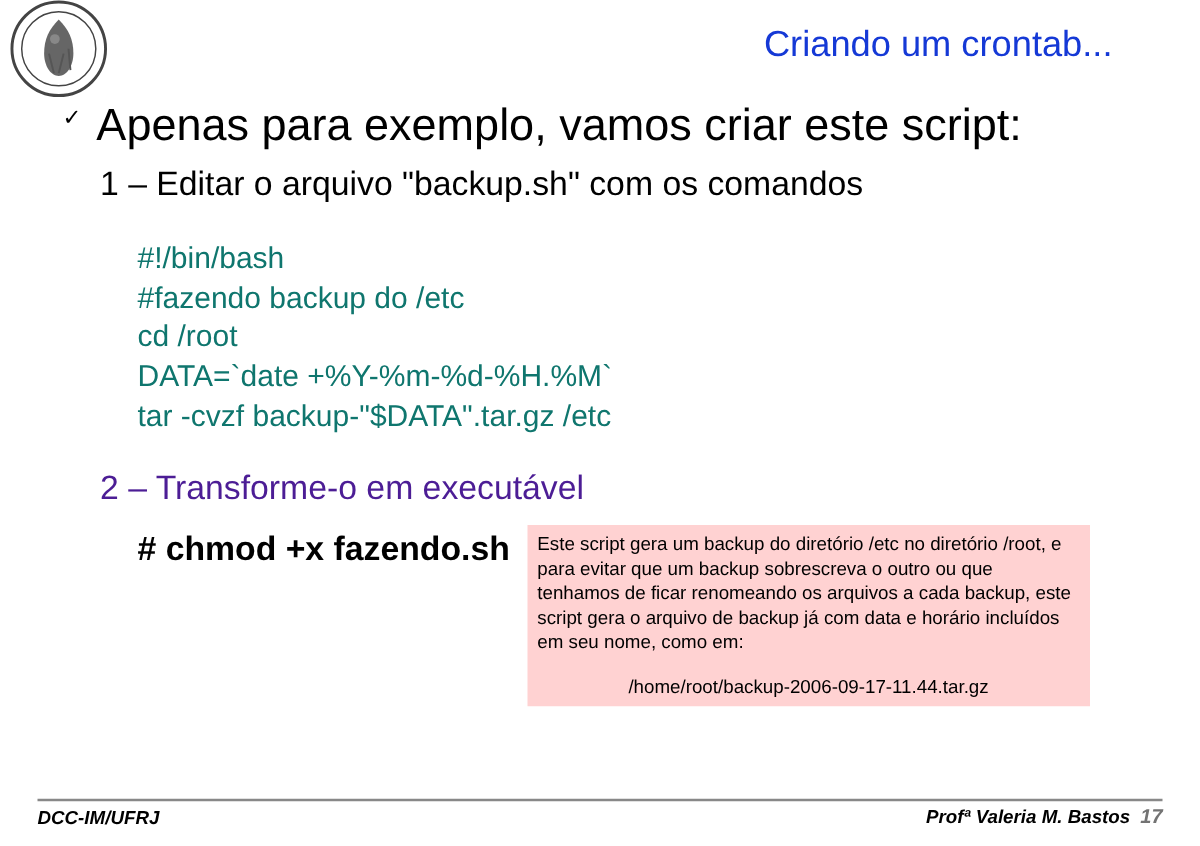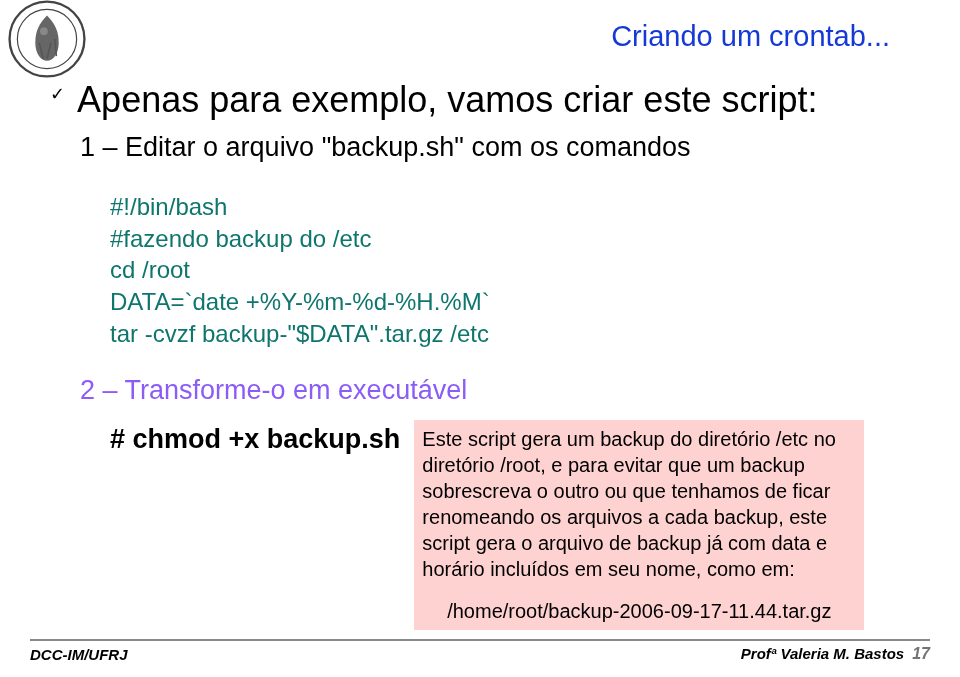--- a/index.html
+++ b/index.html
@@ -52,39 +52,39 @@
     margin-left: 60px;
     margin-top: 26px;
     font-size: 24px;
     line-height: 1.32;
     color: #0f766e;
   }
   .step2 {
     margin-left: 30px;
     margin-top: 26px;
     font-size: 27px;
-    color: #8b5cf6;
+    color: #4c1d95;
   }
   .cmd-row {
     display: flex;
     align-items: flex-start;
     margin-top: 18px;
     margin-left: 60px;
   }
   .cmd {
     font-size: 27px;
     font-weight: bold;
     color: #000;
     white-space: nowrap;
     margin-right: 14px;
   }
   .note-box {
     background: #ffd2d2;
     padding: 6px 8px;
-    font-size: 20px;
+    font-size: 15px;
     line-height: 1.3;
     color: #000;
     max-width: 450px;
     margin-top: -4px;
   }
   .note-path {
     text-align: center;
     margin-top: 16px;
   }
   .footer {
@@ -150,21 +150,21 @@
     <div>#!/bin/bash</div>
     <div>#fazendo backup do /etc</div>
     <div>cd /root</div>
     <div>DATA=`date +%Y-%m-%d-%H.%M`</div>
     <div>tar -cvzf  backup-"$DATA".tar.gz  /etc</div>
   </div>
 
   <div class="step2">2 – Transforme-o em executável</div>
 
   <div class="cmd-row">
-    <div class="cmd"># chmod +x backup.sh</div>
+    <div class="cmd"># chmod +x fazendo.sh</div>
     <div class="note-box">
       <div>Este script gera um backup do diretório  /etc no diretório /root, e para evitar que um backup sobrescreva o outro ou que tenhamos de ficar renomeando os arquivos a cada backup, este script gera o arquivo de backup já com data e horário incluídos em seu nome, como em:</div>
       <div class="note-path">/home/root/backup-2006-09-17-11.44.tar.gz</div>
     </div>
   </div>
 </div>
 
 <div class="footer">
   <div class="footer-line"></div>
   <div class="footer-row">

